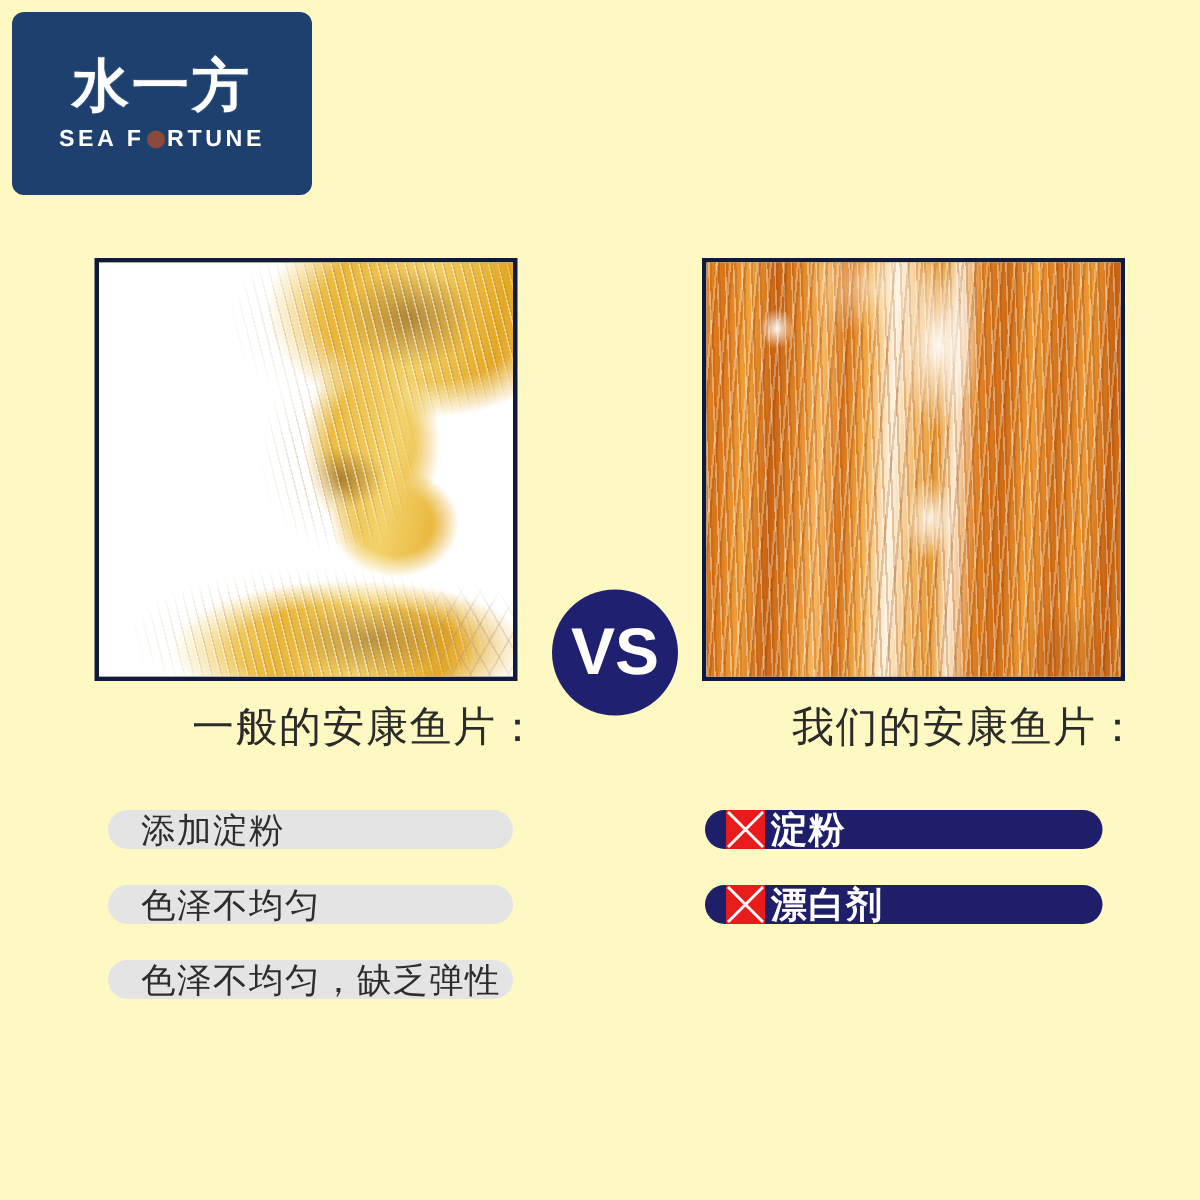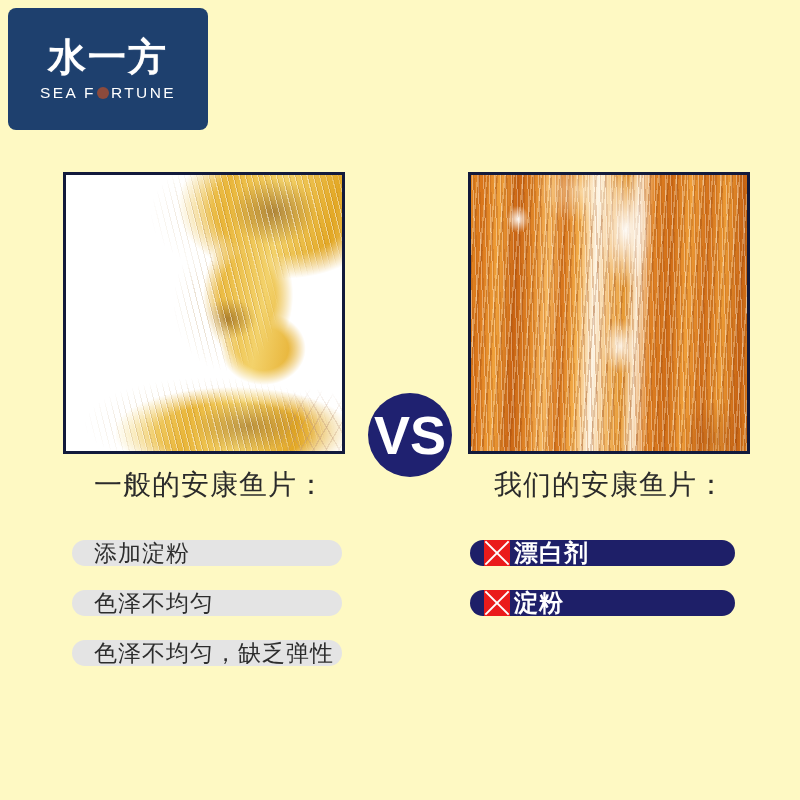--- a/index.html
+++ b/index.html
@@ -41,21 +41,21 @@
     letter-spacing: 2px;
     line-height: 1;
     margin-bottom: 9px;
     text-shadow: 0 0 1px rgba(255,255,255,0.5);
   }
   .logo-en {
     display: flex;
     align-items: center;
     color: #ffffff;
     font-size: 15.5px;
-    font-weight: 400;
+    font-weight: 700;
     letter-spacing: 2.4px;
     line-height: 1;
   }
   .logo-en .dot-o {
     display: inline-block;
     width: 12px;
     height: 12px;
     border-radius: 50%;
     background: #8c4a3c;
     margin: 0 1.5px;
@@ -191,32 +191,32 @@
     left: 368px;
     top: 393px;
     width: 84px;
     height: 84px;
     border-radius: 50%;
     background: #1f2170;
     color: #ffffff;
     display: flex;
     align-items: center;
     justify-content: center;
-    font-size: 54px;
+    font-size: 44px;
     font-weight: 700;
     letter-spacing: 0px;
     z-index: 5;
   }
 
   
   .caption {
     position: absolute;
     top: 466px;
     width: 300px;
-    text-align: center;
+    text-align: right;
     font-family: "DejaVu Sans", "Liberation Sans", sans-serif;
     font-size: 28px;
     color: #2b2b2b;
     letter-spacing: 1px;
     white-space: nowrap;
   }
   .caption-left  { left: 60px; }
   .caption-right { left: 460px; }
 
   
@@ -322,21 +322,21 @@
       <span>色泽不均匀</span>
     </div>
     <div class="pill pill-bad">
       <span>色泽不均匀，缺乏弹性</span>
     </div>
   </div>
 
   <div class="pill-col pill-col-right">
     <div class="pill pill-good">
       <span class="x-mark"></span>
-      <span>漂白剂</span>
+      <span>淀粉</span>
     </div>
     <div class="pill pill-good">
       <span class="x-mark"></span>
-      <span>淀粉</span>
+      <span>漂白剂</span>
     </div>
   </div>
 
 </div>
 
 </body></html>

